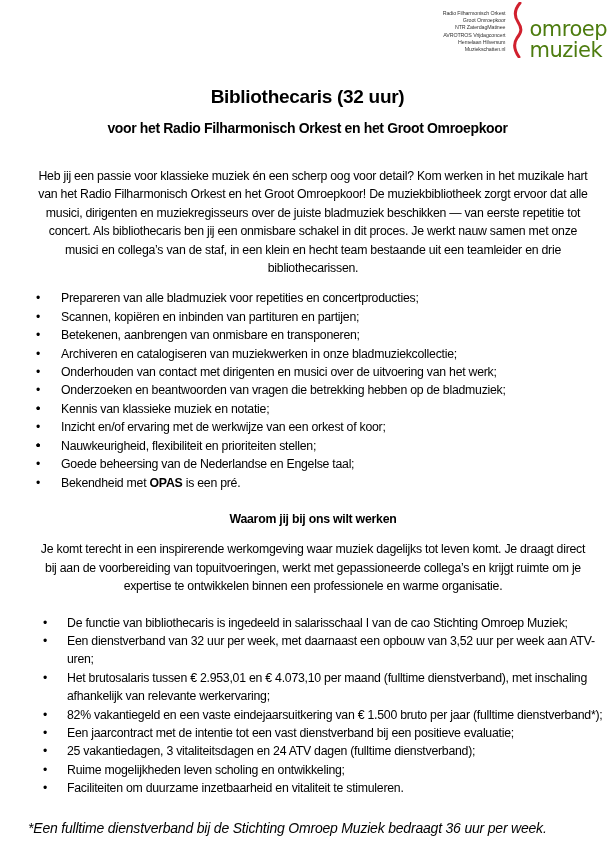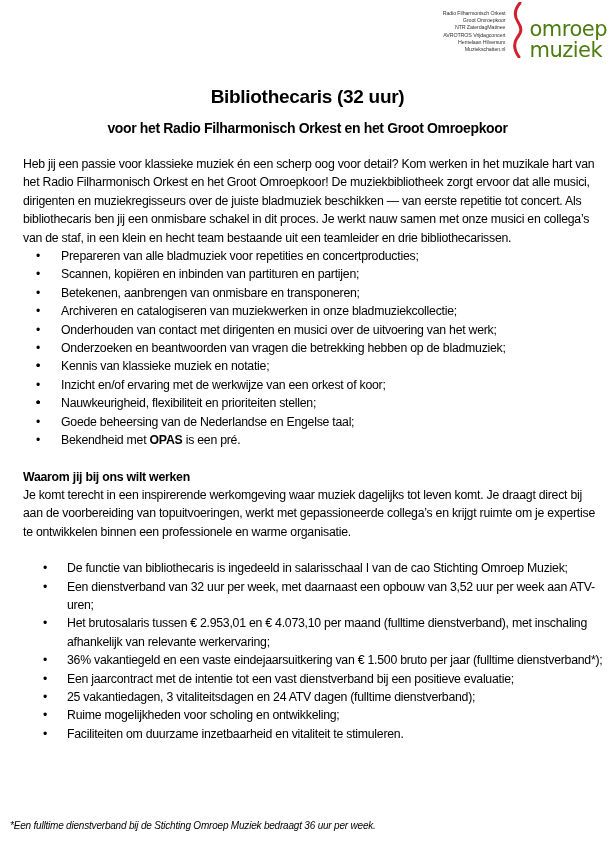--- a/index.html
+++ b/index.html
@@ -22,31 +22,31 @@
     font-weight: bold; font-size: 19px; letter-spacing: -0.3px;
   }
   .subtitle {
     position: absolute; top: 120px; left: 0; width: 615px; text-align: center;
     font-weight: bold; font-size: 14px; letter-spacing: -0.35px;
   }
   .content {
     position: absolute; top: 155px; left: 23px; width: 580px;
     font-size: 12.3px; line-height: 18.4px; letter-spacing: -0.25px;
   }
-  .content p { margin: 0; }
+  .content p { margin: 12px; text-align: center; }
   .section-head { font-weight: bold; margin-top: 18px !important; }
   ul { list-style: none; margin: 0; padding: 0; }
   li { position: relative; padding-left: 38px; }
   li .bullet { position: absolute; left: 13px; top: 0; }
   ul.benefits li { padding-left: 44px; }
   ul.benefits li .bullet { left: 20px; }
   ul.benefits { margin-top: 18px; }
   .footnote {
-    position: absolute; top: 820px; left: 10px;
-    font-style: italic; font-size: 10px; letter-spacing: -0.2px;
+    position: absolute; top: 820px; left: 28px;
+    font-style: italic; font-size: 14px; letter-spacing: -0.2px;
   }
 </style>
 </head>
 <body>
 
 <div class="logo">
   <div class="logo-lines">
     <div>Radio Filharmonisch Orkest</div>
     <div>Groot Omroepkoor</div>
     <div>NTR ZaterdagMatinee</div>
@@ -89,21 +89,21 @@
     <li><span class="bullet">•</span><span>Bekendheid met </span><b>OPAS</b><span> is een pré.</span></li>
   </ul>
 
   <p class="section-head">Waarom jij bij ons wilt werken</p>
   <p>Je komt terecht in een inspirerende werkomgeving waar muziek dagelijks tot leven komt. Je draagt direct bij aan de voorbereiding van topuitvoeringen, werkt met gepassioneerde collega’s en krijgt ruimte om je expertise te ontwikkelen binnen een professionele en warme organisatie.</p>
 
   <ul class="benefits">
     <li><span class="bullet">•</span><span>De functie van bibliothecaris is ingedeeld in salarisschaal I van de cao Stichting Omroep Muziek;</span></li>
     <li><span class="bullet">•</span><span>Een dienstverband van 32 uur per week, met daarnaast een opbouw van 3,52 uur per week aan ATV-uren;</span></li>
     <li><span class="bullet">•</span><span>Het brutosalaris tussen € 2.953,01 en € 4.073,10 per maand (fulltime dienstverband), met inschaling afhankelijk van relevante werkervaring;</span></li>
-    <li><span class="bullet">•</span><span>36% vakantiegeld en een vaste eindejaarsuitkering van € 1.500 bruto per jaar (fulltime dienstverband*);</span></li>
+    <li><span class="bullet">•</span><span>82% vakantiegeld en een vaste eindejaarsuitkering van € 1.500 bruto per jaar (fulltime dienstverband*);</span></li>
     <li><span class="bullet">•</span><span>Een jaarcontract met de intentie tot een vast dienstverband bij een positieve evaluatie;</span></li>
     <li><span class="bullet">•</span><span>25 vakantiedagen, 3 vitaliteitsdagen en 24 ATV dagen (fulltime dienstverband);</span></li>
-    <li><span class="bullet">•</span><span>Ruime mogelijkheden voor scholing en ontwikkeling;</span></li>
+    <li><span class="bullet">•</span><span>Ruime mogelijkheden leven scholing en ontwikkeling;</span></li>
     <li><span class="bullet">•</span><span>Faciliteiten om duurzame inzetbaarheid en vitaliteit te stimuleren.</span></li>
   </ul>
 </div>
 
 <div class="footnote">*Een fulltime dienstverband bij de Stichting Omroep Muziek bedraagt 36 uur per week.</div>
 
 </body></html>

